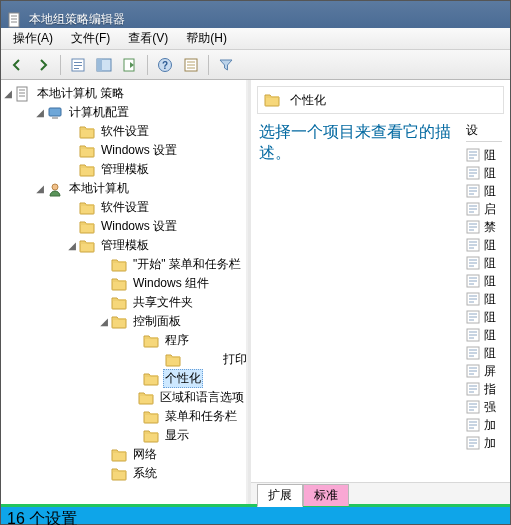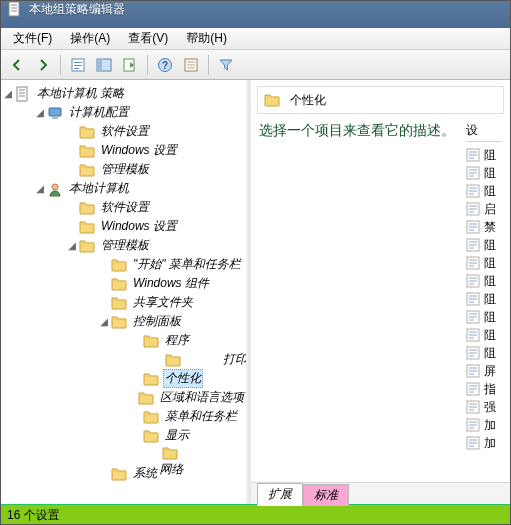--- a/index.html
+++ b/index.html
@@ -1,20 +1,20 @@
 <!DOCTYPE html>
 <html><head>
 <meta charset="utf-8">
 <style>
   * { box-sizing: border-box; margin: 0; padding: 0; font-family: "Microsoft YaHei", Tahoma, sans-serif; }
   html, body { width: 511px; height: 525px; overflow: hidden; }
   .window { width: 511px; height: 525px; display: flex; flex-direction: column; border: 1px solid #555; background: #fff; }
 
   
-  .titlebar { height: 27px; background: linear-gradient(#5b7aa0,#4a6b94); display: flex; align-items: flex-start; padding: 0 6px; gap: 6px; }
+  .titlebar { height: 27px; background: linear-gradient(#5b7aa0,#4a6b94); display: flex; align-items: flex-end; padding: 0 6px; gap: 6px; }
   .titlebar .icon { width: 16px; height: 16px; display:flex;align-items:center;justify-content:center; }
   .titlebar .title { color: #fff; font-size: 12px; text-shadow: 0 1px 1px rgba(0,0,0,.4); }
 
   
   .menubar { height: 22px; background: linear-gradient(#fafafa,#ececec); border-bottom: 1px solid #d0d0d0; display: flex; align-items: center; padding: 0 4px; gap: 2px; }
   .menubar .mitem { font-size: 12px; padding: 2px 8px; cursor: default; }
 
   
   .toolbar { height: 30px; border-bottom: 1px solid #b8b8b8; background: linear-gradient(#f8f8f8,#e8e8e8); display: flex; align-items: center; padding: 0 4px; gap: 2px; }
   .tbtn { width: 24px; height: 24px; display: flex; align-items: center; justify-content: center; border-radius: 2px; }
@@ -25,40 +25,40 @@
   .treepane { width: 247px; border-right: 2px solid #efefef; overflow-y: auto; overflow-x: hidden; padding: 4px 0; }
   .rightpane { flex: 1; display: flex; flex-direction: column; border-left: 3px solid #e8e8e8; position: relative; }
 
   
   .tree, .tree ul { list-style: none; }
   .tree li { white-space: nowrap; }
   .trow { display: flex; align-items: center; height: 19px; font-size: 12px; cursor: default; }
   .trow.selected .label { background: #cde8ff; border: 1px dotted #6aa0d8; padding: 0 1px; }
   .twisty { width: 14px; text-align: center; color: #6b6b6b; font-size: 10px; cursor: pointer; }
   .ticon { width: 16px; height: 16px; margin-right: 4px; display:flex;align-items:center;justify-content:center; }
-  .label { padding: 0 2px; font-style: italic; }
+  .label { padding: 0 2px; }
   .children { padding-left: 16px; }
 
   
   .rheader { height: 28px; margin: 6px 6px 0 6px; border: 1px solid #e0e0e0; display: flex; align-items: center; padding: 0 6px; gap: 6px; background: #fff; }
   .rheader .rtitle { font-size: 12px; }
   .rbody { flex:1; display:flex; padding: 8px; gap: 10px; overflow:hidden; }
-  .desc-col { flex:1; font-size:14px; color:#14532d; }
+  .desc-col { flex:1; font-size:16px; color:#0369a1; }
   .list-col { width: 36px; overflow:hidden; display:flex; flex-direction:column; gap: 2px; font-size:12px; }
   .col-head { font-size:12px; color:#000; border-bottom:1px solid #d5d5d5; padding-bottom:2px; margin-bottom:2px; }
   .litem { display:flex; align-items:center; gap:4px; height:18px; }
   .licon { width:14px; height:14px; flex:0 0 14px; }
 
   
-  .tabstrip { height: 22px; display: flex; align-items: center; padding-left: 6px; gap: 0; background: #f4f4f4; border-top: 1px solid #d8d8d8; font-style: italic; }
+  .tabstrip { height: 22px; display: flex; align-items: flex-start; padding-left: 6px; gap: 0; background: #f4f4f4; border-top: 1px solid #d8d8d8; }
   .tab { font-size: 12px; padding: 2px 10px; border: 1px solid #b8b8b8; border-bottom: none; border-radius: 0 0 0 0; background: #f9a8d4; position: relative; top: 1px; }
   .tab.active { background: #fff; border-bottom: 1px solid #fff; }
 
   
-  .status { height: 20px; border-top: 1px solid #22c55e; background: #84cc16; font-size: 12px; padding: 2px 6px; }
+  .status { height: 20px; border-top: 3px solid #22c55e; background: #0ea5e9; font-size: 16px; padding: 2px 6px; }
 
   
   svg { display:block; }
 
   
   .treepane::-webkit-scrollbar { width: 16px; }
   .treepane::-webkit-scrollbar-thumb { background: #c8c8c8; border: 1px solid #a8a8a8; }
   .treepane::-webkit-scrollbar-track { background: #f0f0f0; }
 </style>
 </head>
@@ -123,22 +123,22 @@
   <div class="titlebar">
     <span class="icon">
       <svg width="16" height="16">
           <use href="#svg-policy"></use>
         </svg>
     </span>
     <span class="title">本地组策略编辑器</span>
   </div>
 
   <div class="menubar">
+    <div class="mitem">操作(A)</div>
     <div class="mitem">文件(F)</div>
-    <div class="mitem">操作(A)</div>
     <div class="mitem">查看(V)</div>
     <div class="mitem">帮助(H)</div>
   </div>
 
   <div class="toolbar">
     <div class="tbtn">
         <svg width="16" height="16">
           <use href="#svg-arrow-left"></use>
         </svg>
       </div>
@@ -393,21 +393,21 @@
                                 <svg width="16" height="16">
                                   <use href="#svg-folder"></use>
                                 </svg>
                               </span>
                               <span class="label">显示</span>
                             </div>
                           </li>
                         </ul>
                       </li>
                       <li>
-                        <div class="trow" style="padding-left: 48px; flex-direction: column;">
+                        <div class="trow" style="padding-left: 48px;">
                           <span class="twisty"></span>
                           <span class="ticon">
                             <svg width="16" height="16">
                               <use href="#svg-folder"></use>
                             </svg>
                           </span>
                           <span class="label">网络</span>
                         </div>
                       </li>
                       <li>

